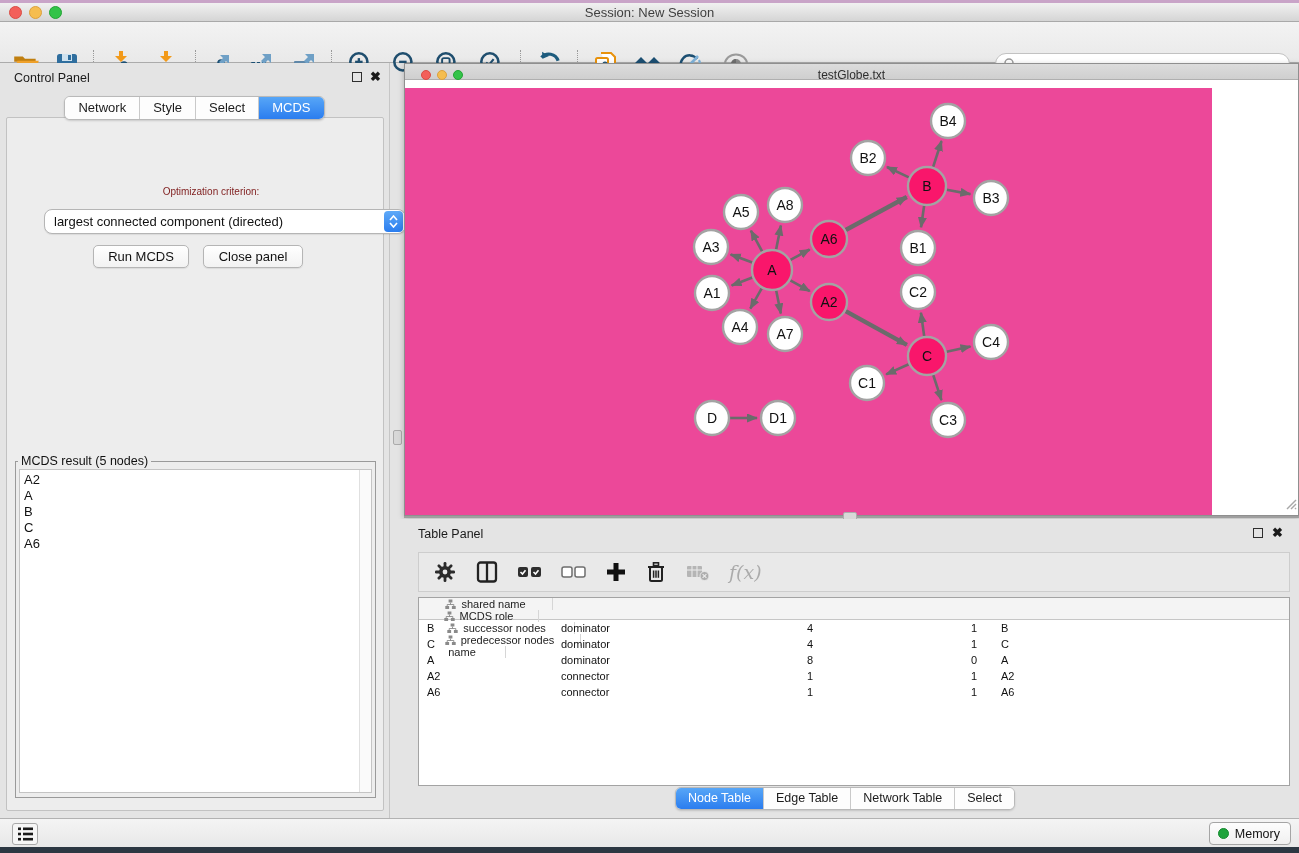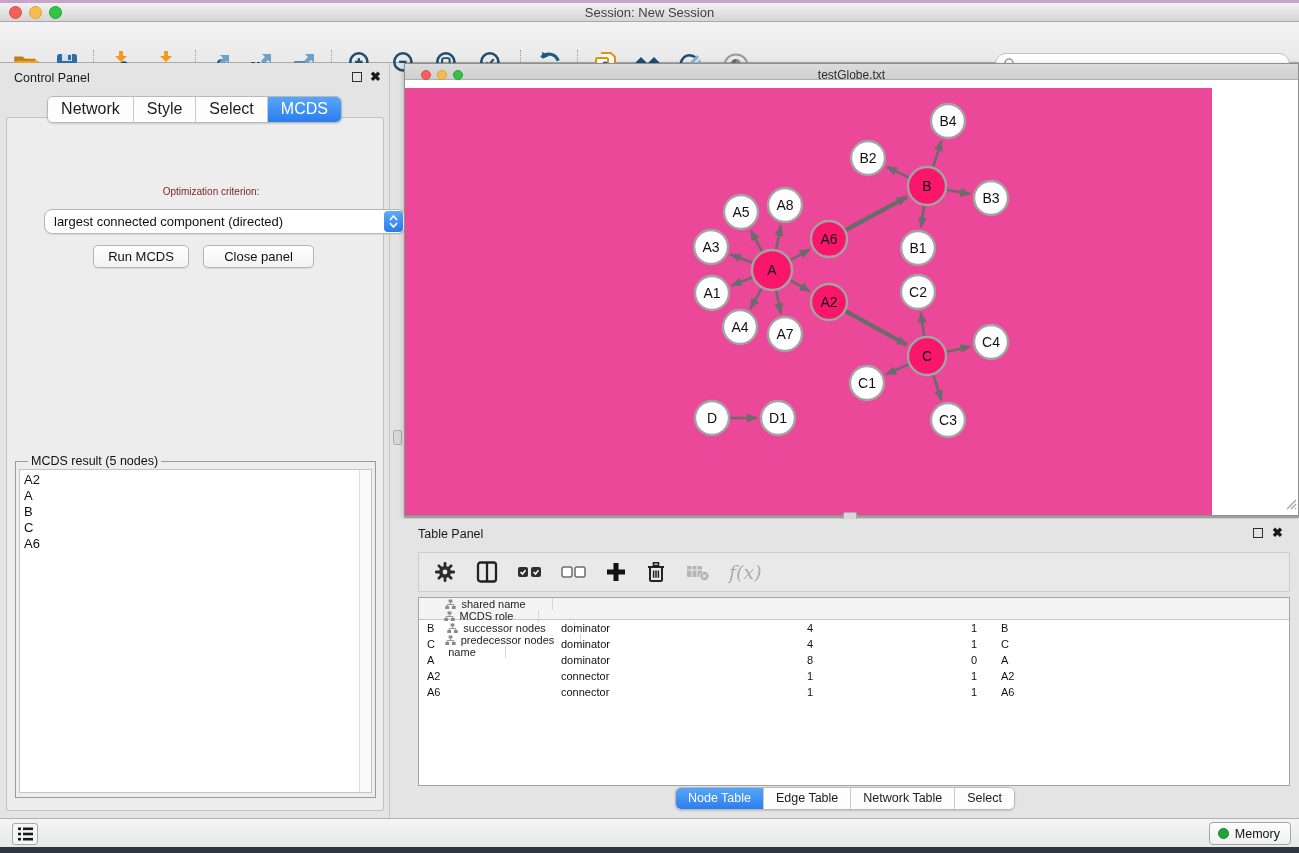--- a/index.html
+++ b/index.html
@@ -31,39 +31,39 @@
 
   
   .control-panel { position:absolute; left:0; top:63px; width:390px; height:755px; background:#E4E4E4; border-right:1px solid #C6C6C6; }
   .panel-head { position:absolute; left:0; top:0; width:100%; height:30px; }
   .panel-head .ph-title { position:absolute; left:14px; top:8px; font-size:12.5px; color:#1A1A1A; }
   .winbtn-float { width:10px; height:10px; border:1.6px solid #2E2E2E; display:inline-block; }
   .winbtn-close { font-size:13px; font-weight:bold; color:#1A1A1A; line-height:10px; }
   .cp-tabs-row { position:absolute; left:0; top:33px; width:100%; text-align:center; z-index:3; }
   .seg { display:inline-flex; border:1px solid #B9B9B9; border-radius:6px; background:#fff; overflow:hidden;
     box-shadow:0 1px 2px rgba(0,0,0,0.15); }
-  .seg .s { padding:3px 13px 4px 13px; font-size:16px; color:#1C1C1C; border-right:1px solid #C9C9C9; background:#FDFDFD; cursor:default; }
+  .seg .s { padding:3px 13px 4px 13px; font-size:13px; color:#1C1C1C; border-right:1px solid #C9C9C9; background:#FDFDFD; cursor:default; }
   .seg .s:last-child { border-right:none; }
   .seg .s.active { background:linear-gradient(#57A6F7,#2B7DEF); color:#fff; }
   .cp-inner { position:absolute; left:6px; top:54px; width:378px; height:694px; background:#EDEDED;
     border:1px solid #C2C2C2; border-radius:2px; }
   .opt-label { position:absolute; left:16px; width:100%; top:68px; text-align:center; font-size:10px; color:#7f1d1d; }
   .dropdown { position:absolute; left:37px; top:91px; width:362px; height:25px; background:#fff;
     border:1px solid #B5B5B5; border-radius:8px; display:flex; align-items:center;
     box-shadow:0 1px 1px rgba(0,0,0,0.08); }
   .dropdown .dd-text { flex:1; font-size:13px; color:#111; padding-left:9px; white-space:nowrap; }
   .dd-stepper { width:19px; height:21px; margin-right:2px; border-radius:4px;
     background:linear-gradient(#5FAAF8,#2B7DEF); display:flex; flex-direction:column; align-items:center; justify-content:center; }
   .dd-stepper svg { display:block; }
   .btn { position:absolute; height:23px; background:linear-gradient(#FFFFFF,#F2F2F2); border:1px solid #B5B5B5;
     border-radius:5px; font-size:13px; color:#111; display:flex; align-items:center; justify-content:center;
     box-shadow:0 1px 1px rgba(0,0,0,0.08); }
   fieldset.mcds-result { position:absolute; left:8px; top:336px; width:361px; height:344px;
     border:1px solid #9A9A9A; background:#EDEDED; }
-  fieldset.mcds-result legend { font-size:12.5px; color:#111; margin-left:12px; padding:0 3px; }
+  fieldset.mcds-result legend { font-size:12.5px; color:#111; margin-left:2px; padding:0 3px; }
   .result-list { position:absolute; left:3px; top:1px; right:3px; bottom:4px; background:#fff;
     border:1px solid #C4C4C4; display:flex; }
   .result-items { flex:1; padding:2px 0 0 4px; }
   .result-items div { font-size:13px; color:#111; line-height:16px; }
   .result-scroll { width:12px; background:#FAFAFA; border-left:1px solid #E0E0E0; }
 
   
   .net-window { position:absolute; left:404px; top:63px; width:895px; height:453px;
     background:#fff; border:1px solid #8F8F8F; box-shadow:0 2px 6px rgba(0,0,0,0.25); }
   .net-titlebar { position:absolute; left:0; top:0; width:100%; height:16px;
@@ -303,21 +303,21 @@
         <span class="dd-stepper">
           <svg width="9" height="6" viewBox="0 0 9 6">
               <path d="M1 5 L4.5 1 L8 5" fill="none" stroke="#fff" stroke-width="1.6"></path>
             </svg>
           <svg width="9" height="6" viewBox="0 0 9 6" style="margin-top:1px">
               <path d="M1 1 L4.5 5 L8 1" fill="none" stroke="#fff" stroke-width="1.6"></path>
             </svg>
         </span>
       </div>
       <div class="btn" style="left:86px; top:127px; width:96px;">Run MCDS</div>
-      <div class="btn" style="left:196px; top:127px; width:111px;">Close panel</div>
+      <div class="btn" style="left:196px; top:127px; width:100px;">Close panel</div>
       <fieldset class="mcds-result">
         <legend>MCDS result (5 nodes)</legend>
         <div class="result-list">
           <div class="result-items" id="result-items">
               <div>A2</div>
               <div>A</div>
               <div>B</div>
               <div>C</div>
               <div>A6</div>
             </div>

